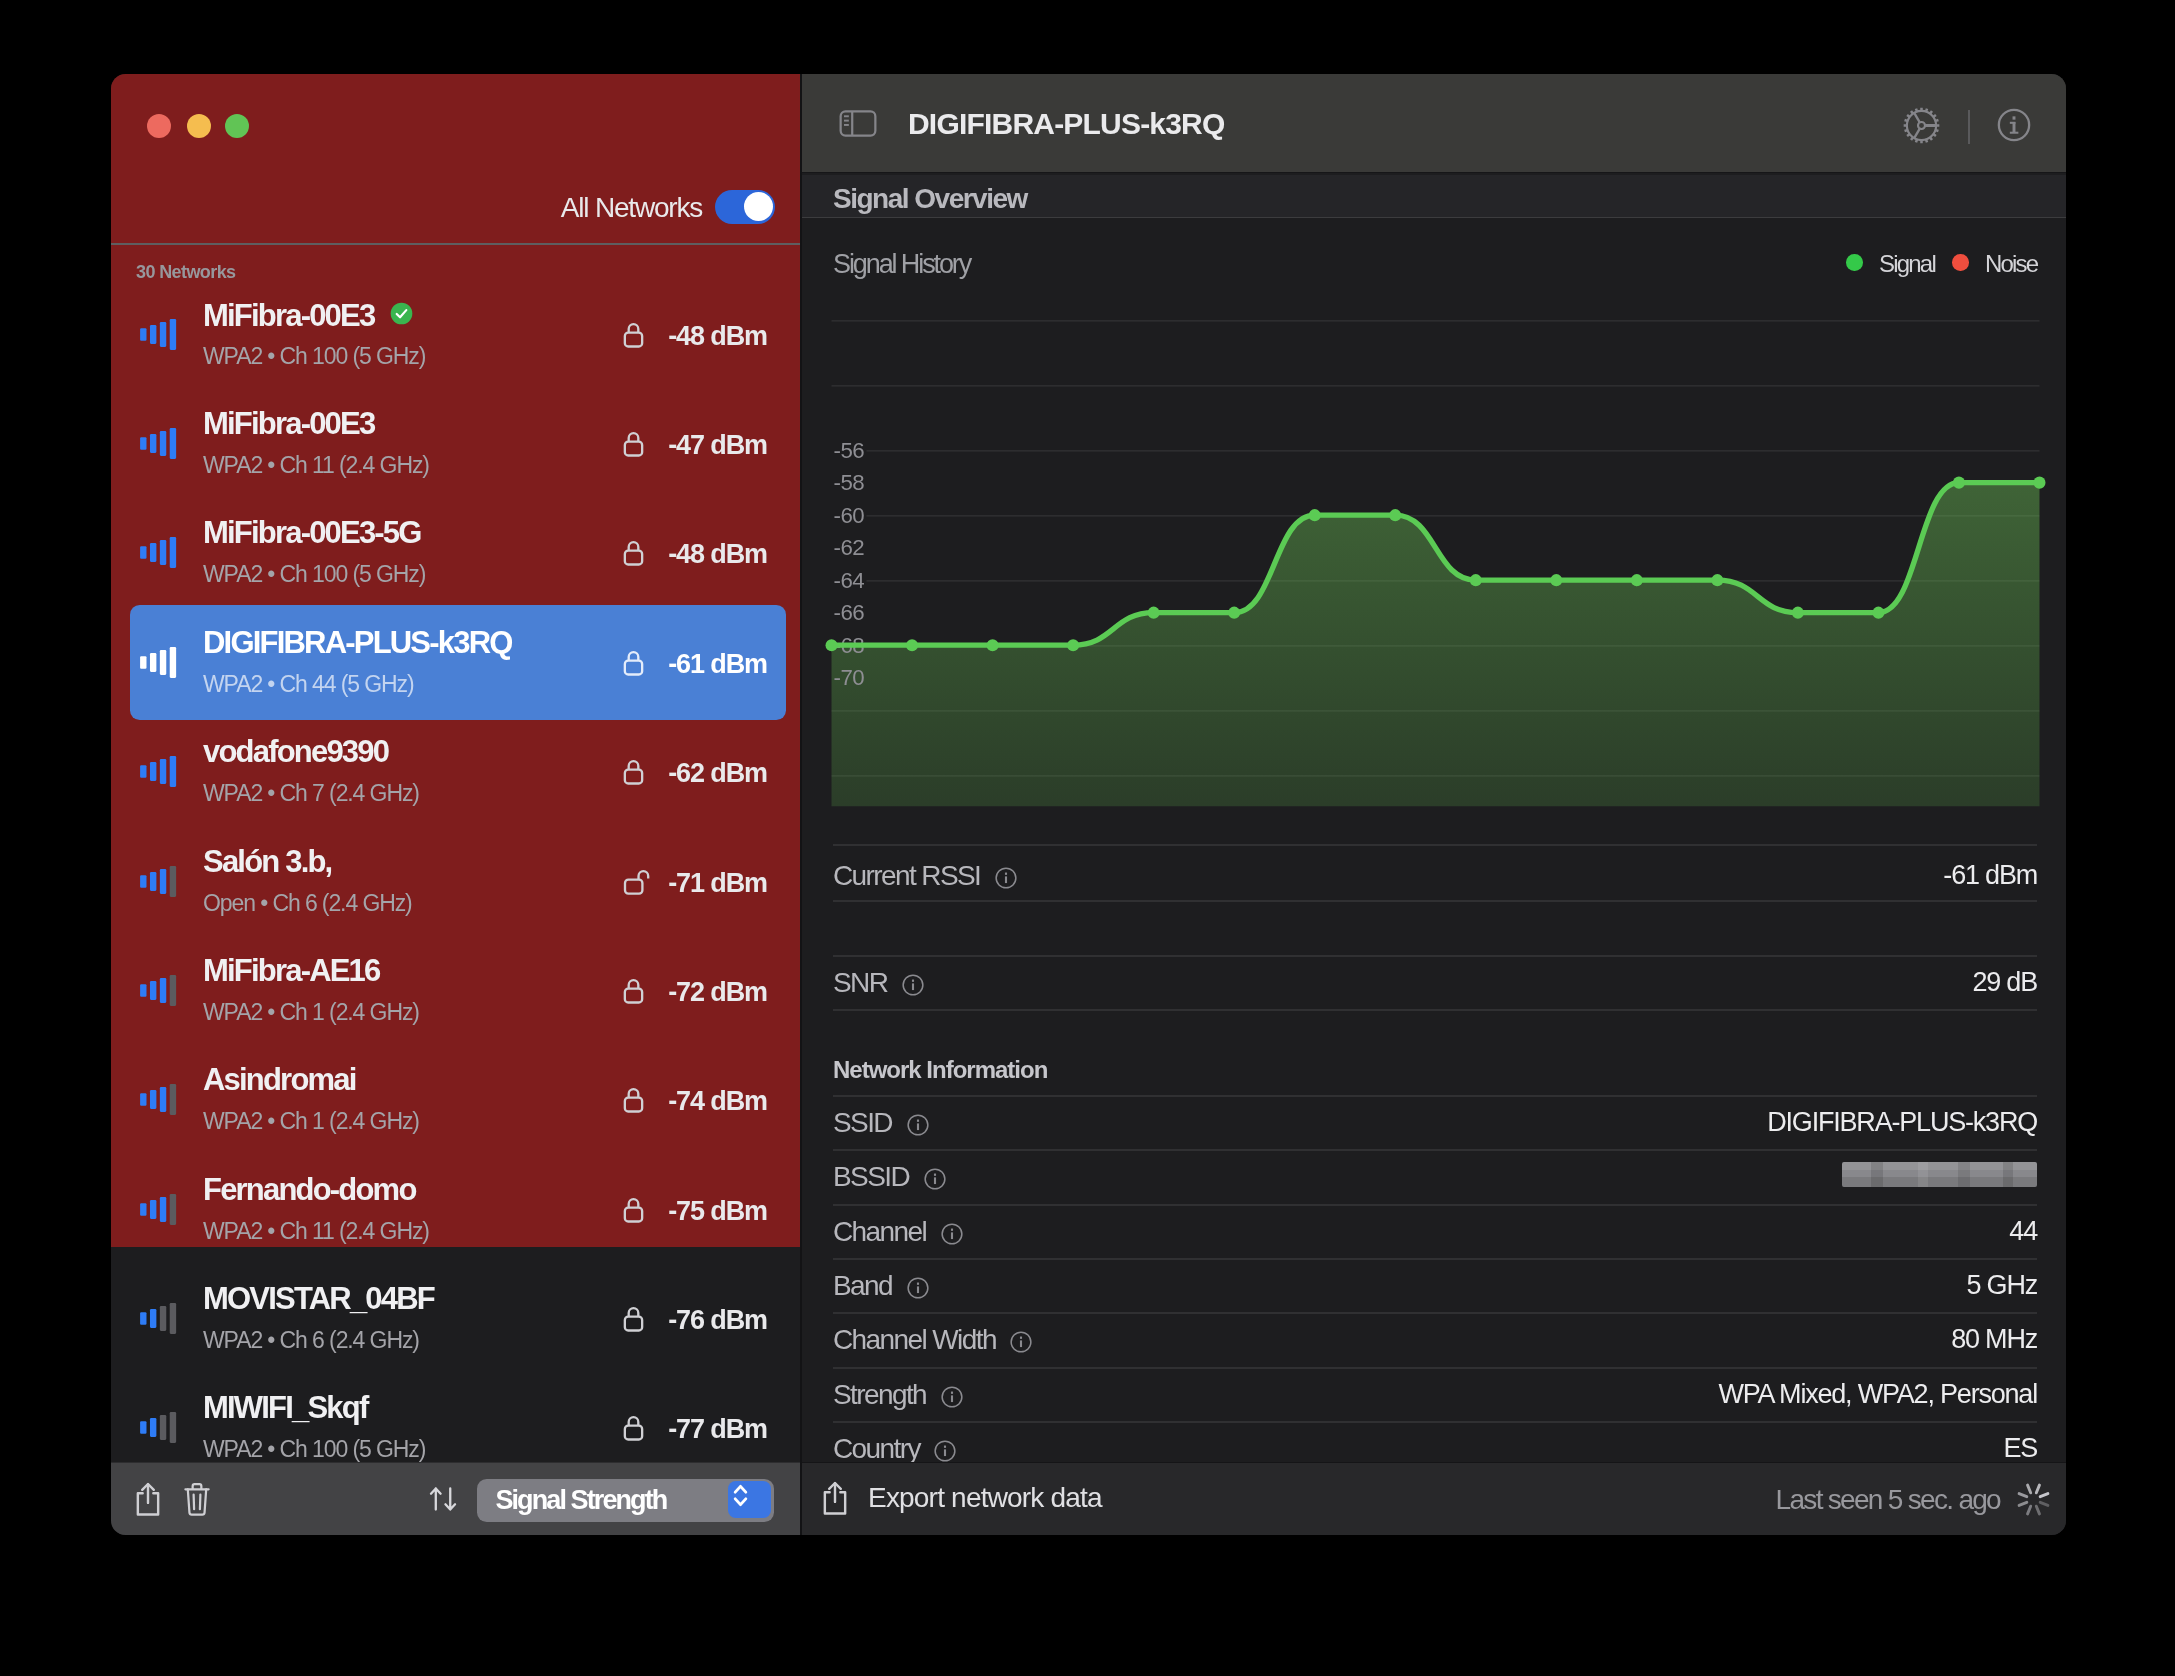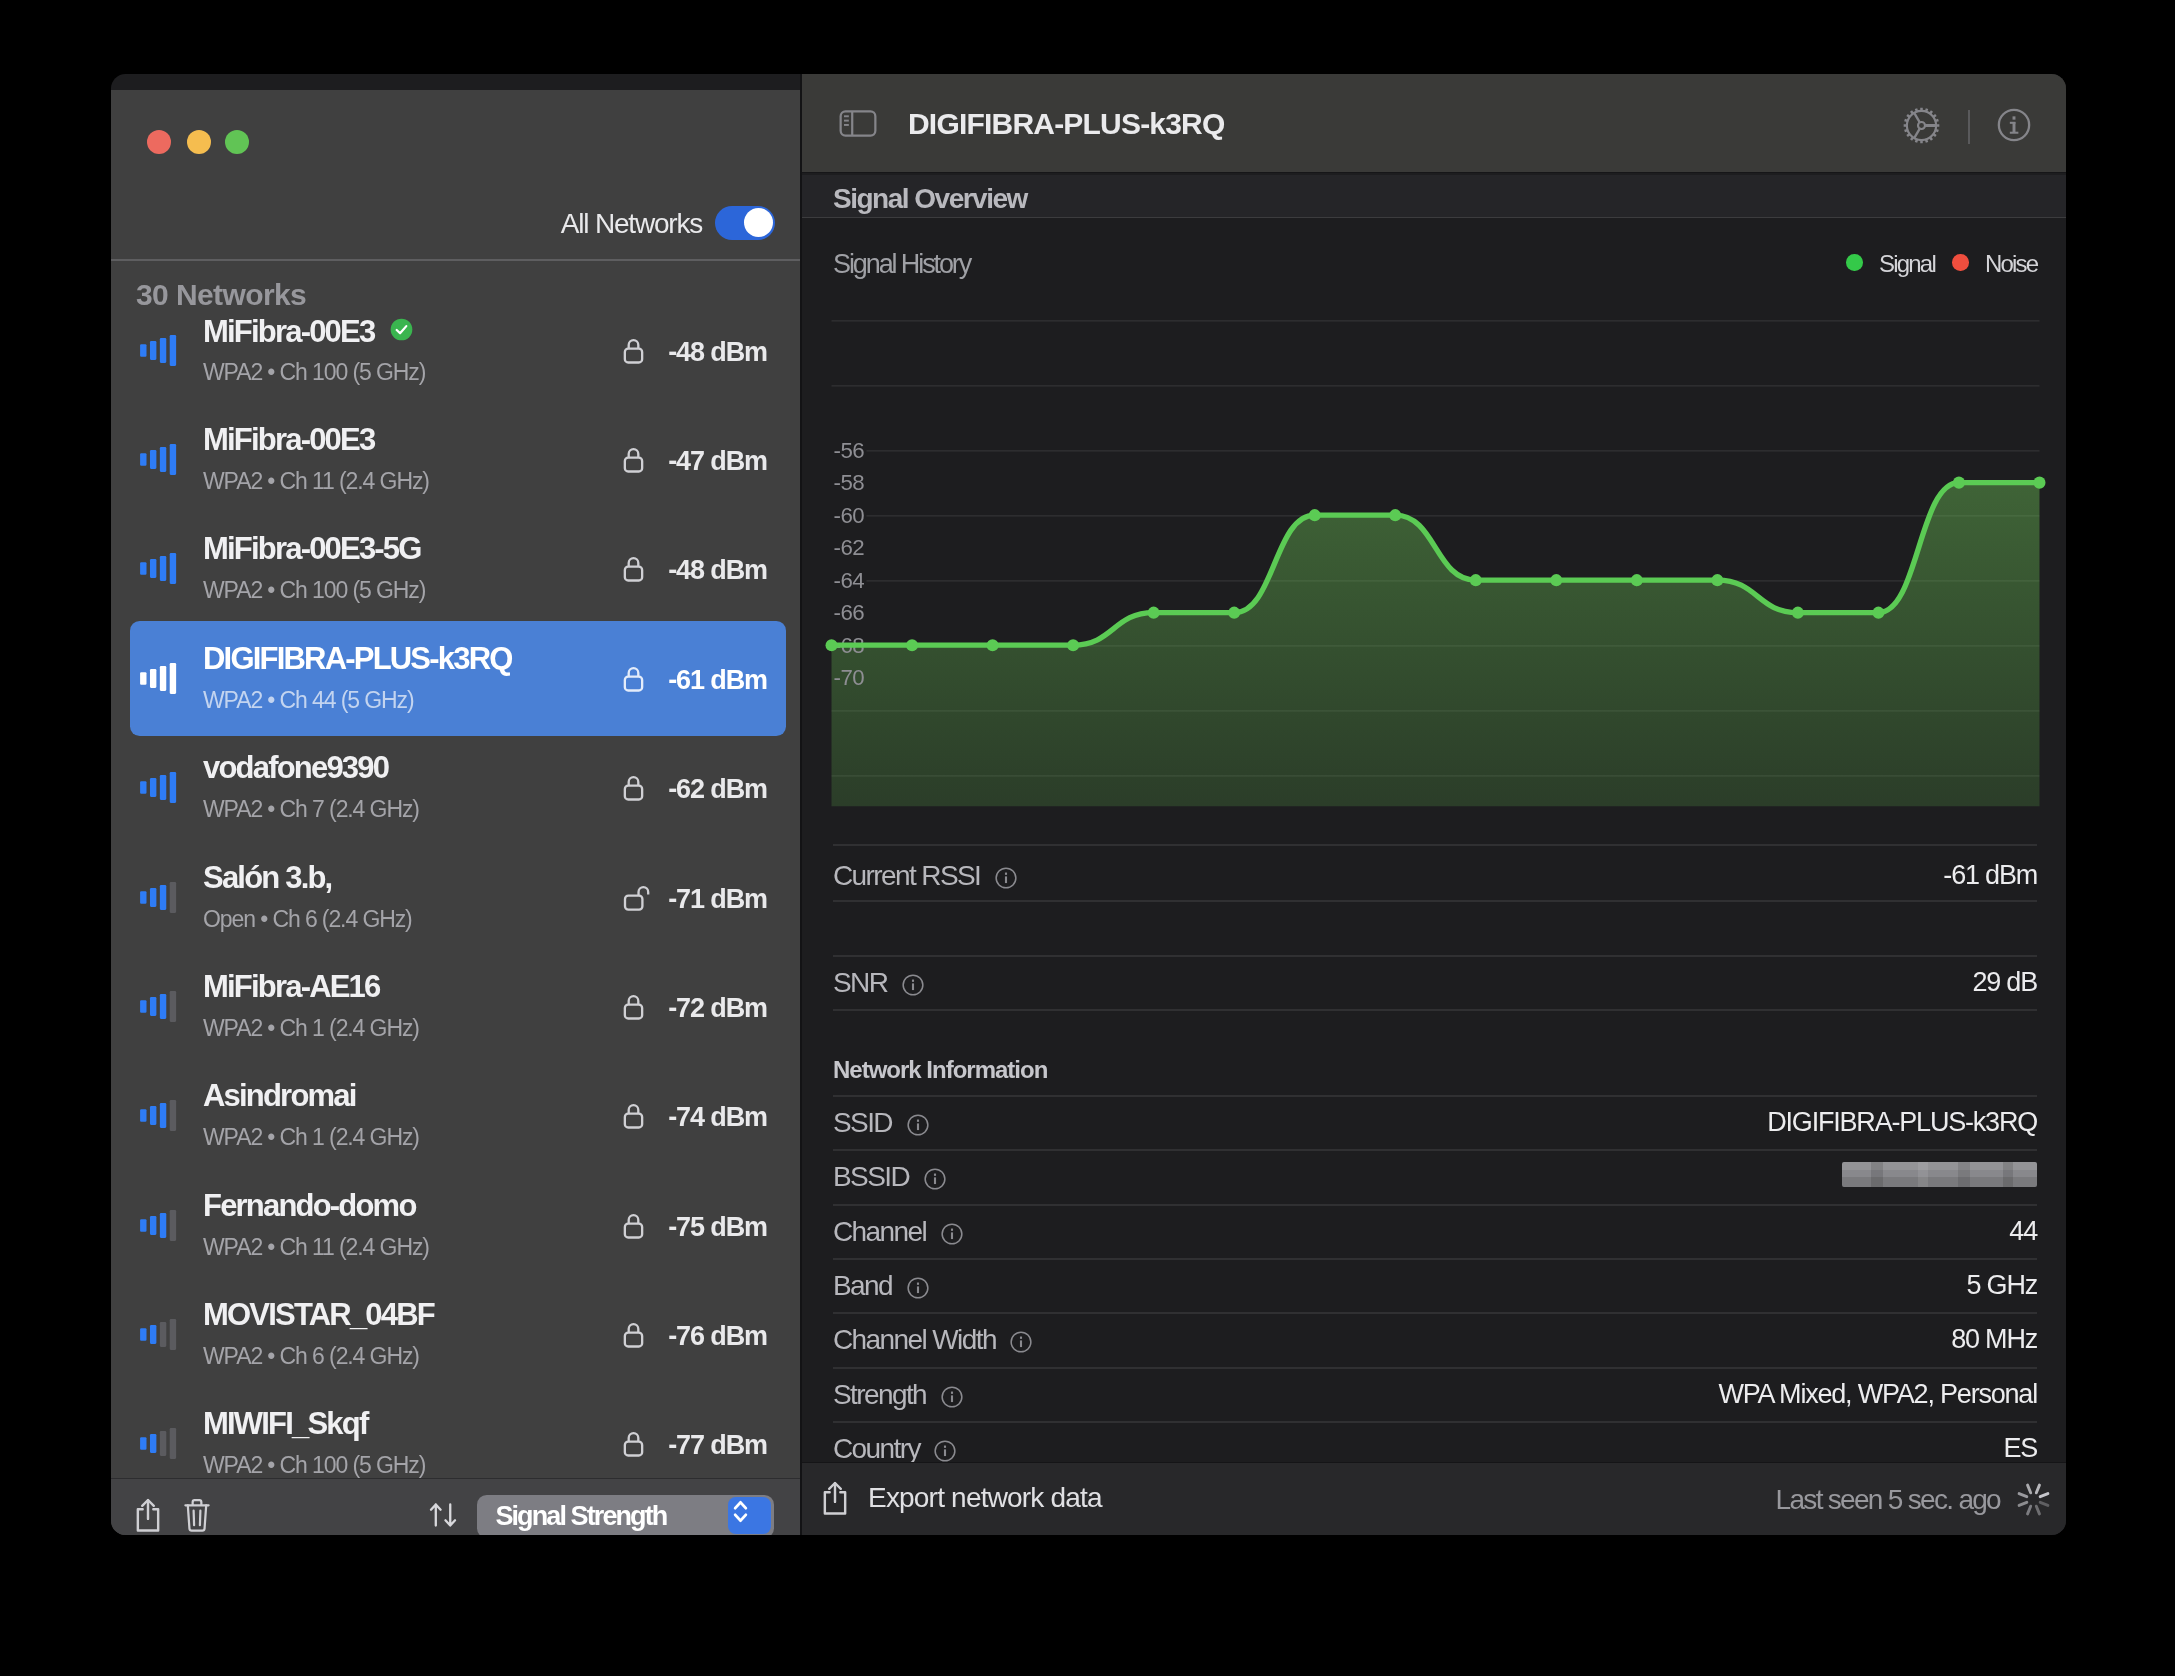--- a/index.html
+++ b/index.html
@@ -1,24 +1,24 @@
 <!DOCTYPE html>
 <html><head><meta charset="utf-8"><style>
 * { margin:0; padding:0; box-sizing:border-box; }
 html,body { width:2176px; height:1677px; background:#000; font-family:'Liberation Sans',sans-serif; }
 #win { position:absolute; left:111px; top:74px; width:1955px; height:1461px; border-radius:14.6px; overflow:hidden; background:#1d1d1f; will-change:transform; }
-#side { position:absolute; left:0; top:16px; width:689px; height:1461px; background:#404040; }
+#side { position:absolute; left:0; top:0; width:689px; height:1173px; background:#7f1d1d; }
 #divider { position:absolute; left:689px; top:0; width:1.9px; height:1461px; background:#131315; }
 #main { position:absolute; left:691px; top:0; width:1264px; height:1461px; background:#1d1d1f; }
 .tl { position:absolute; top:40px; width:24px; height:24px; border-radius:50%; }
 #allnet { position:absolute; right:98px; top:118px; font-size:28px; color:#e9e9eb; letter-spacing:-1.2px; }
 #toggle { position:absolute; left:604px; top:116px; width:60px; height:34px; border-radius:17px; background:#2c66d9; }
 #toggle .knob { position:absolute; right:2.4px; top:2.4px; width:29px; height:29px; border-radius:50%; background:#fff; }
 #sidesep { position:absolute; left:0; top:169px; width:689px; height:1.9px; background:#5e5e60; }
-#ncount { position:absolute; left:25px; top:188px; font-size:30px; font-weight:bold; color:#97979c; letter-spacing:-0.6px;text-align:center; }
+#ncount { position:absolute; left:25px; top:188px; font-size:18px; font-weight:bold; color:#97979c; letter-spacing:-0.6px;text-align:center; }
 .row { position:absolute; left:0; width:689px; height:109px; }
 .selbg { position:absolute; left:19.4px; top:-2.9px; width:656px; height:115px; border-radius:9.7px; background:#4a80d5; }
 .sig { position:absolute; }
 .rt { position:absolute; left:92px; top:16.5px; font-size:31px; font-weight:bold; letter-spacing:-1.8px; white-space:nowrap; }
 .chk { margin-left:15.5px; vertical-align:1px; display:inline-block; }
 .rs { position:absolute; left:92px; top:63px; font-size:23px; letter-spacing:-1.1px; white-space:nowrap; }
 .lk { position:absolute; }
 .rv { position:absolute; right:33px; top:41px; font-size:27px; font-weight:bold; letter-spacing:-1.1px; }
 #toolbar { position:absolute; left:0; top:1388px; width:689px; height:74px; background:#434345; border-top:1.9px solid #2d2d2f; }
 #toolbar .ic { position:absolute; top:17.5px; }

